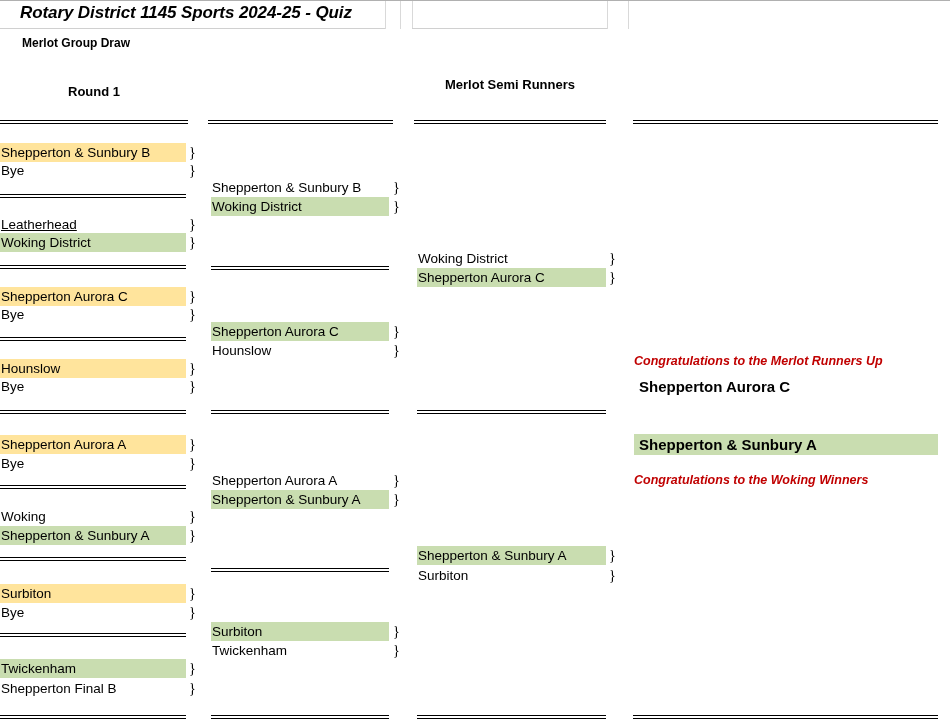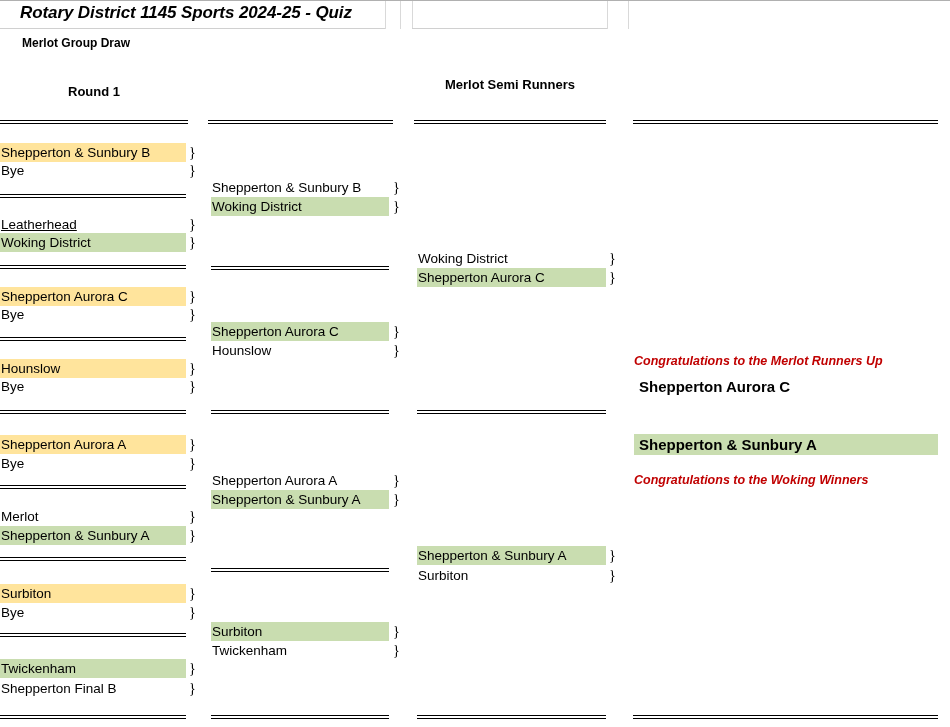--- a/index.html
+++ b/index.html
@@ -167,21 +167,21 @@
     <div class="team" style="left:0px; top:377px; width:186px;">Bye</div>
     <div class="brace" style="left:189px; top:377px;">}</div>
     <div class="dbl-rule" style="left:0px; top:410px; width:186px;"></div>
 
     <div class="team bye" style="left:0px; top:435px; width:186px;">Shepperton Aurora A</div>
     <div class="brace" style="left:189px; top:435px;">}</div>
     <div class="team" style="left:0px; top:454px; width:186px;">Bye</div>
     <div class="brace" style="left:189px; top:454px;">}</div>
     <div class="dbl-rule" style="left:0px; top:485px; width:186px;"></div>
 
-    <div class="team" style="left:0px; top:507px; width:186px;">Merlot</div>
+    <div class="team" style="left:0px; top:507px; width:186px;">Woking</div>
     <div class="brace" style="left:189px; top:507px;">}</div>
     <div class="team win" style="left:0px; top:526px; width:186px;">Shepperton &amp; Sunbury A</div>
     <div class="brace" style="left:189px; top:526px;">}</div>
     <div class="dbl-rule" style="left:0px; top:557px; width:186px;"></div>
 
     <div class="team bye" style="left:0px; top:584px; width:186px;">Surbiton</div>
     <div class="brace" style="left:189px; top:584px;">}</div>
     <div class="team" style="left:0px; top:603px; width:186px;">Bye</div>
     <div class="brace" style="left:189px; top:603px;">}</div>
     <div class="dbl-rule" style="left:0px; top:633px; width:186px;"></div>

